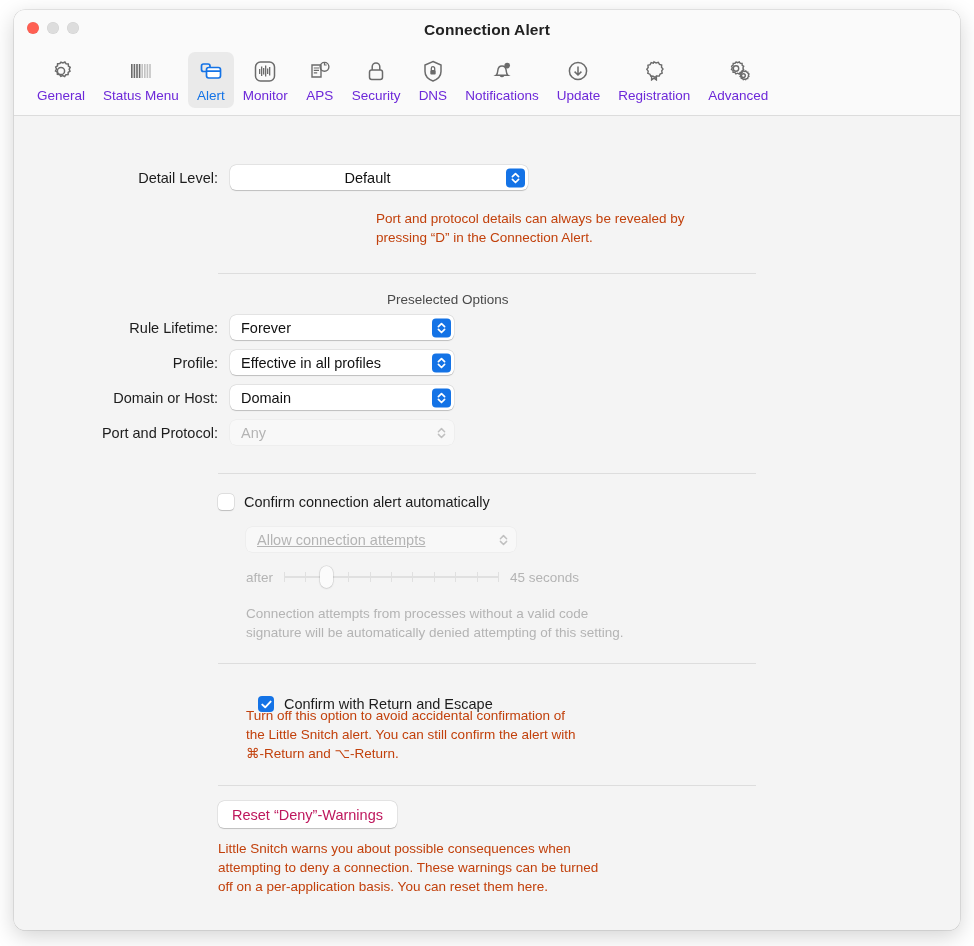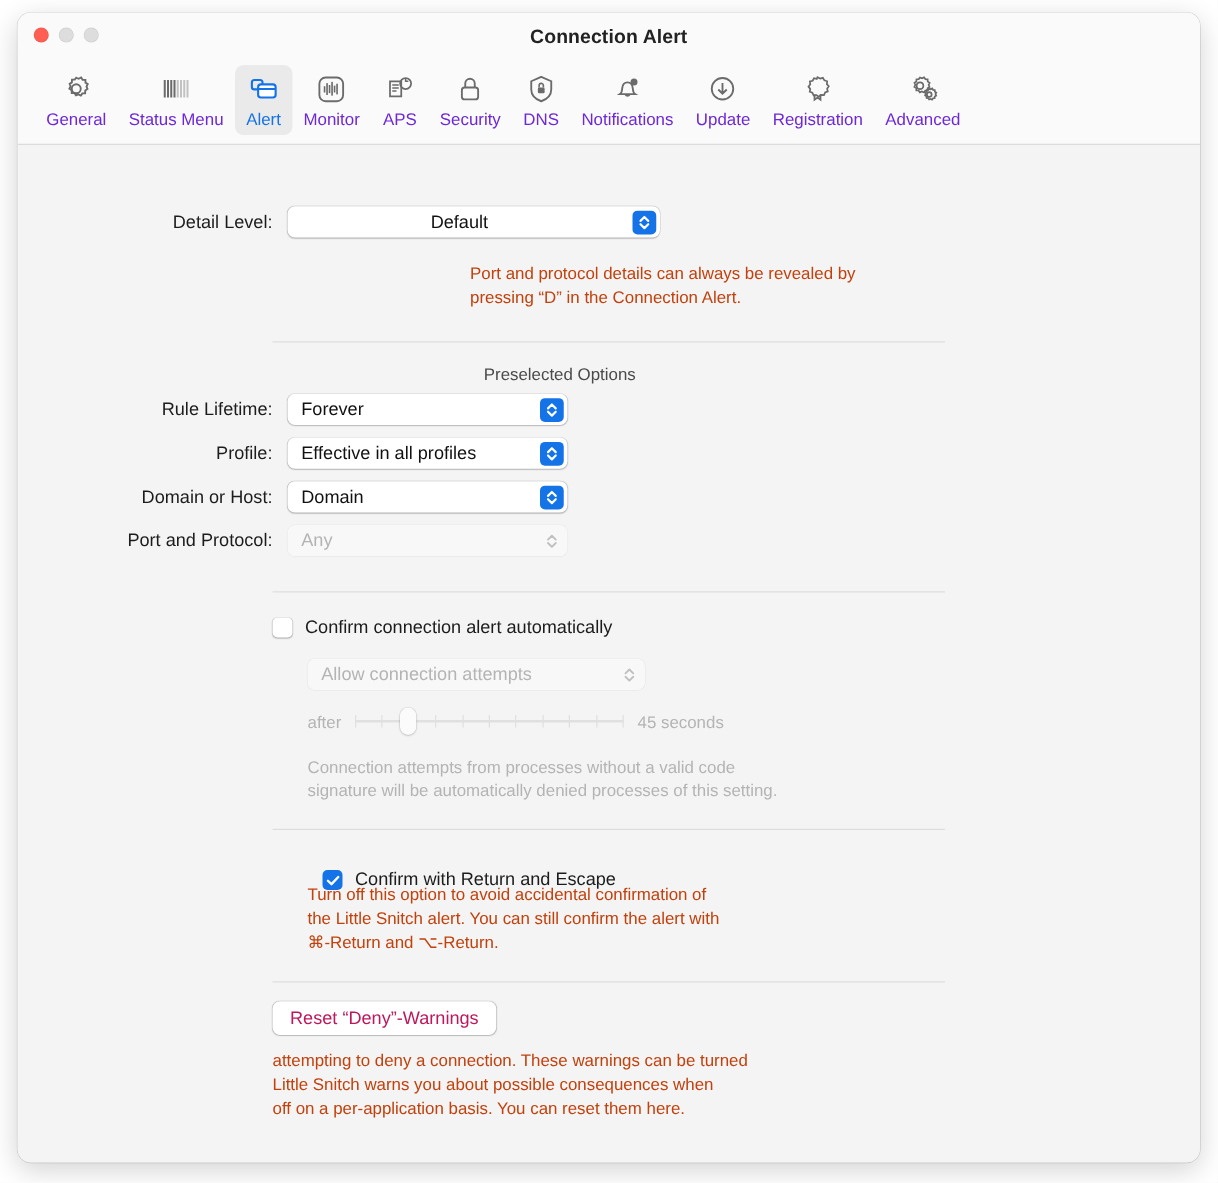--- a/index.html
+++ b/index.html
@@ -507,21 +507,21 @@
         </div>
       </div>
 
       <div class="sep" style="left:204px; top:357px; width:538px;"></div>
 
       <div class="cbrow" style="left:204px; top:378px;">
         <span class="cbox off"></span>
         <span class="cb-label">Confirm connection alert automatically</span>
       </div>
 
-      <div class="popup disabled" style="left:232px; top:411px; width:270px;">
+      <div class="popup disabled" style="left:232px; top:411px; width:270px;text-decoration:underline;">
         <span>Allow connection attempts</span>
         <span class="chev-box">
           <svg width="11" height="13" viewBox="0 0 11 13" fill="none" stroke="#c0c0c0" stroke-width="1.5" stroke-linecap="round" stroke-linejoin="round">
             <path d="M2.4 5.2 L5.5 2.1 L8.6 5.2"></path>
               <path d="M2.4 7.9 L5.5 11 L8.6 7.9"></path>
           </svg>
         </span>
       </div>
 
       <div class="sliderrow" style="left:232px; top:450px;">
@@ -541,21 +541,21 @@
               <span class="tick"></span>
             <span class="tick"></span>
           </span>
           <span class="knob" id="slider-knob" style="left: 36.36px;"></span>
         </span>
         <span>45 seconds</span>
       </div>
 
       <div class="help faded" style="left:232px; top:488px; width:430px;">
         <div>Connection attempts from processes without a valid code</div>
-        <div>signature will be automatically denied processes of this setting.</div>
+        <div>signature will be automatically denied attempting of this setting.</div>
       </div>
 
       <div class="sep" style="left:204px; top:547px; width:538px;"></div>
 
       <div class="cbrow" style="left:204px; top:580px;padding-left:40px;">
         <span class="cbox on">
           <svg width="11" height="9" viewBox="0 0 11 9" fill="none" stroke="#ffffff" stroke-width="1.9" stroke-linecap="round" stroke-linejoin="round">
             <path d="M1.3 4.6 L4.2 7.3 L9.6 1.6"></path>
           </svg>
         </span>
@@ -568,20 +568,20 @@
         <div>⌘-Return and ⌥-Return.</div>
       </div>
 
       <div class="sep" style="left:204px; top:669px; width:538px;"></div>
 
       <div class="pushbtn" style="left:204px; top:685px;">
         <span>Reset “Deny”-Warnings</span>
       </div>
 
       <div class="help" style="left:204px; top:723px; width:470px;">
+        <div>Little Snitch warns you about possible consequences when</div>
         <div>attempting to deny a connection. These warnings can be turned</div>
-        <div>Little Snitch warns you about possible consequences when</div>
         <div>off on a per-application basis. You can reset them here.</div>
       </div>
 
     </div>
   </div>
 </div>
 
 </body></html>

